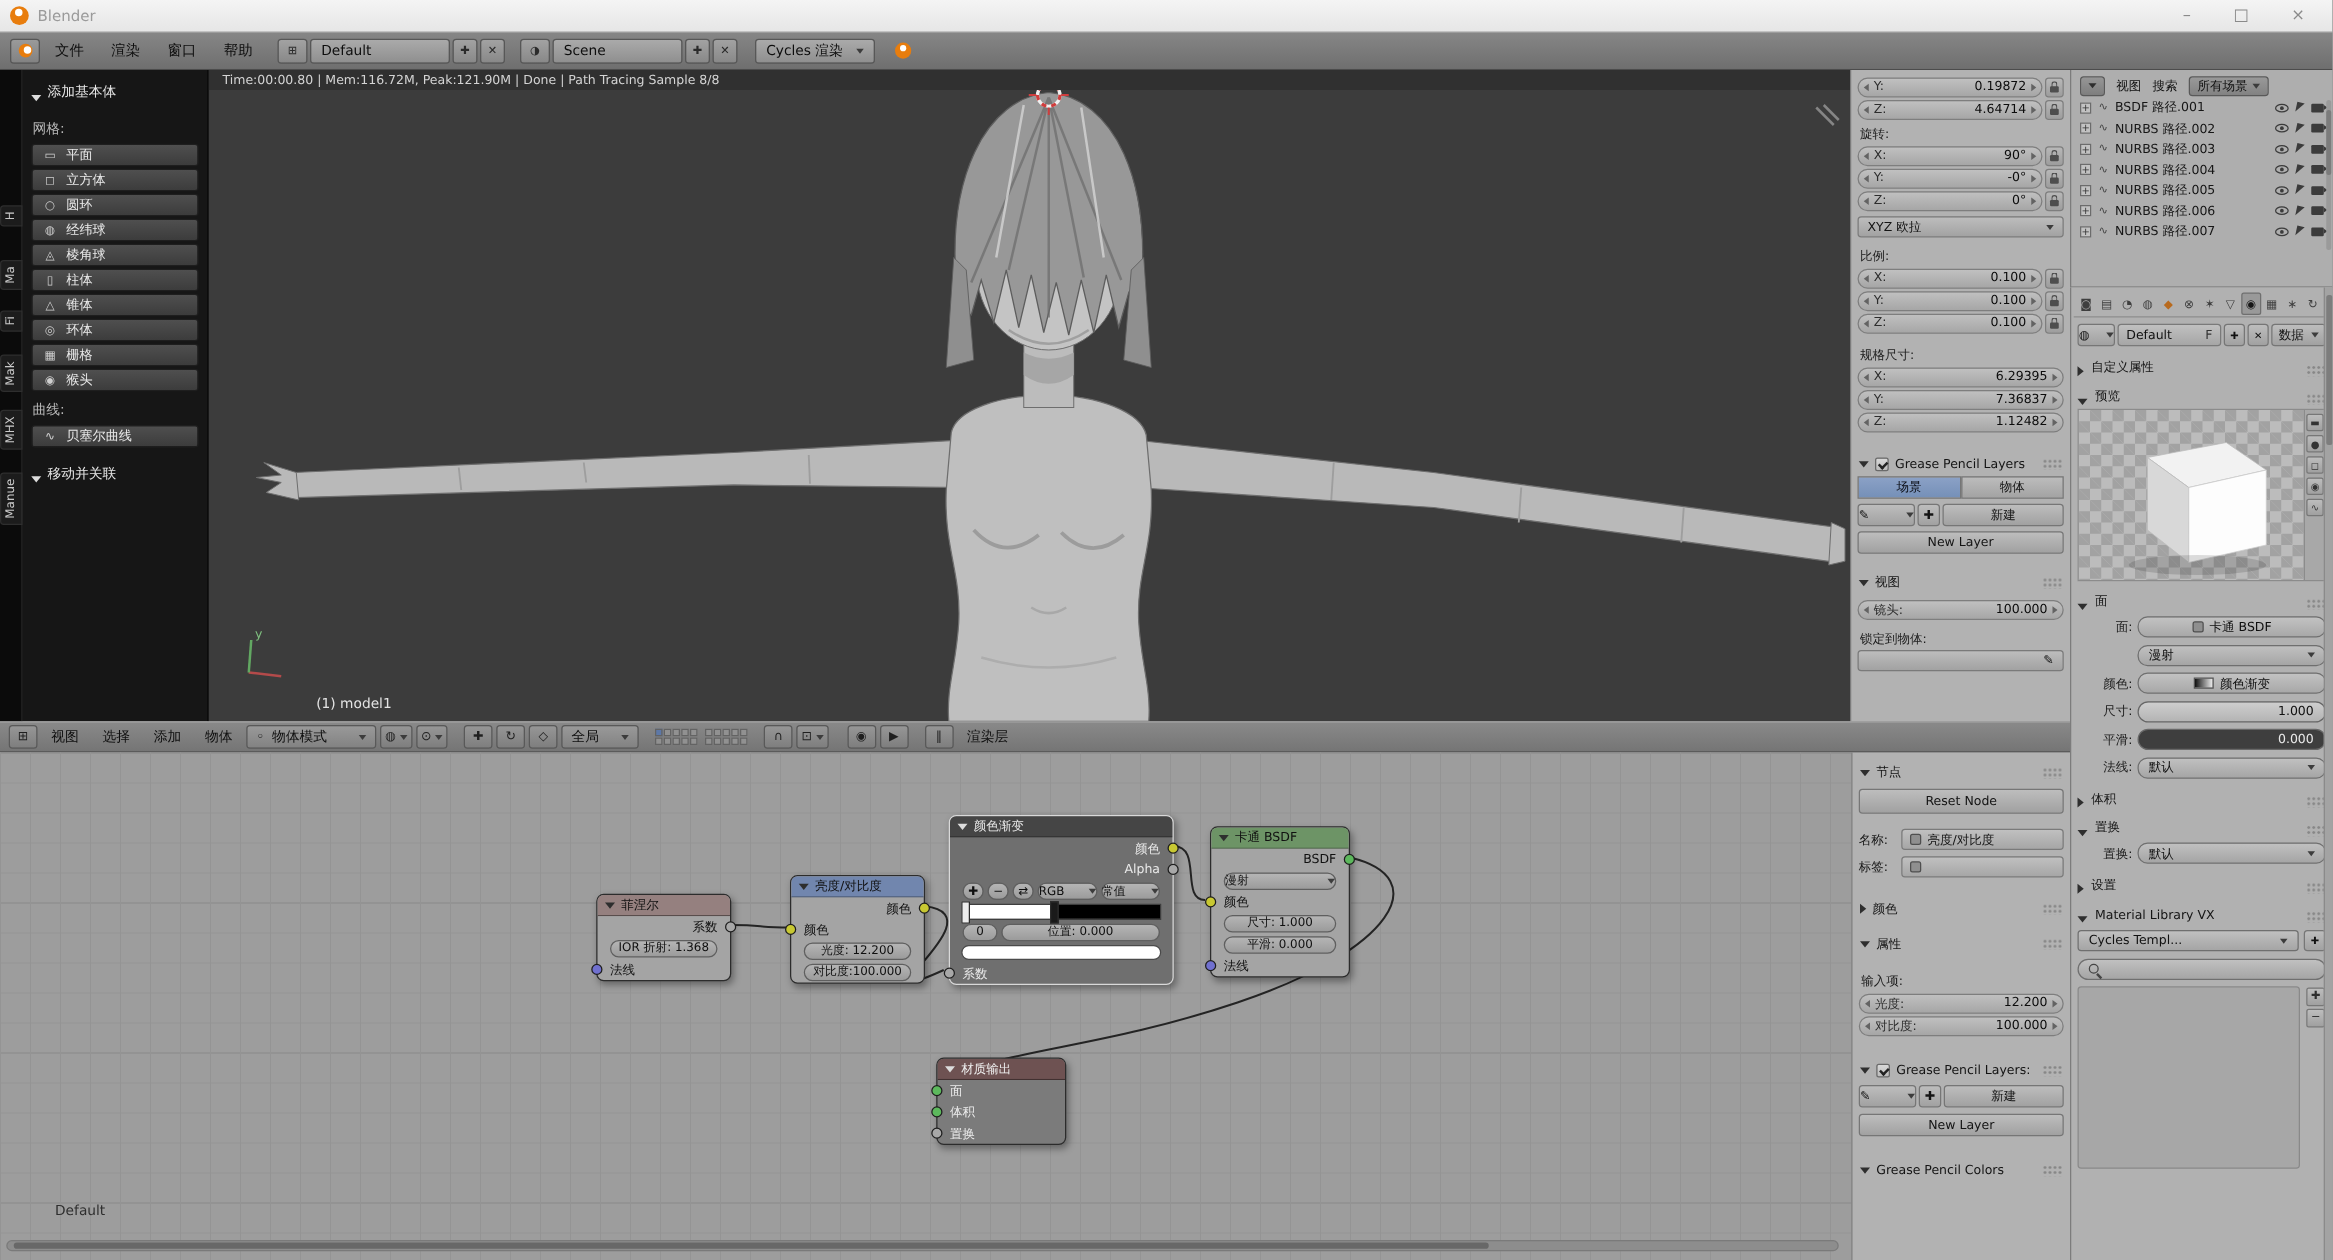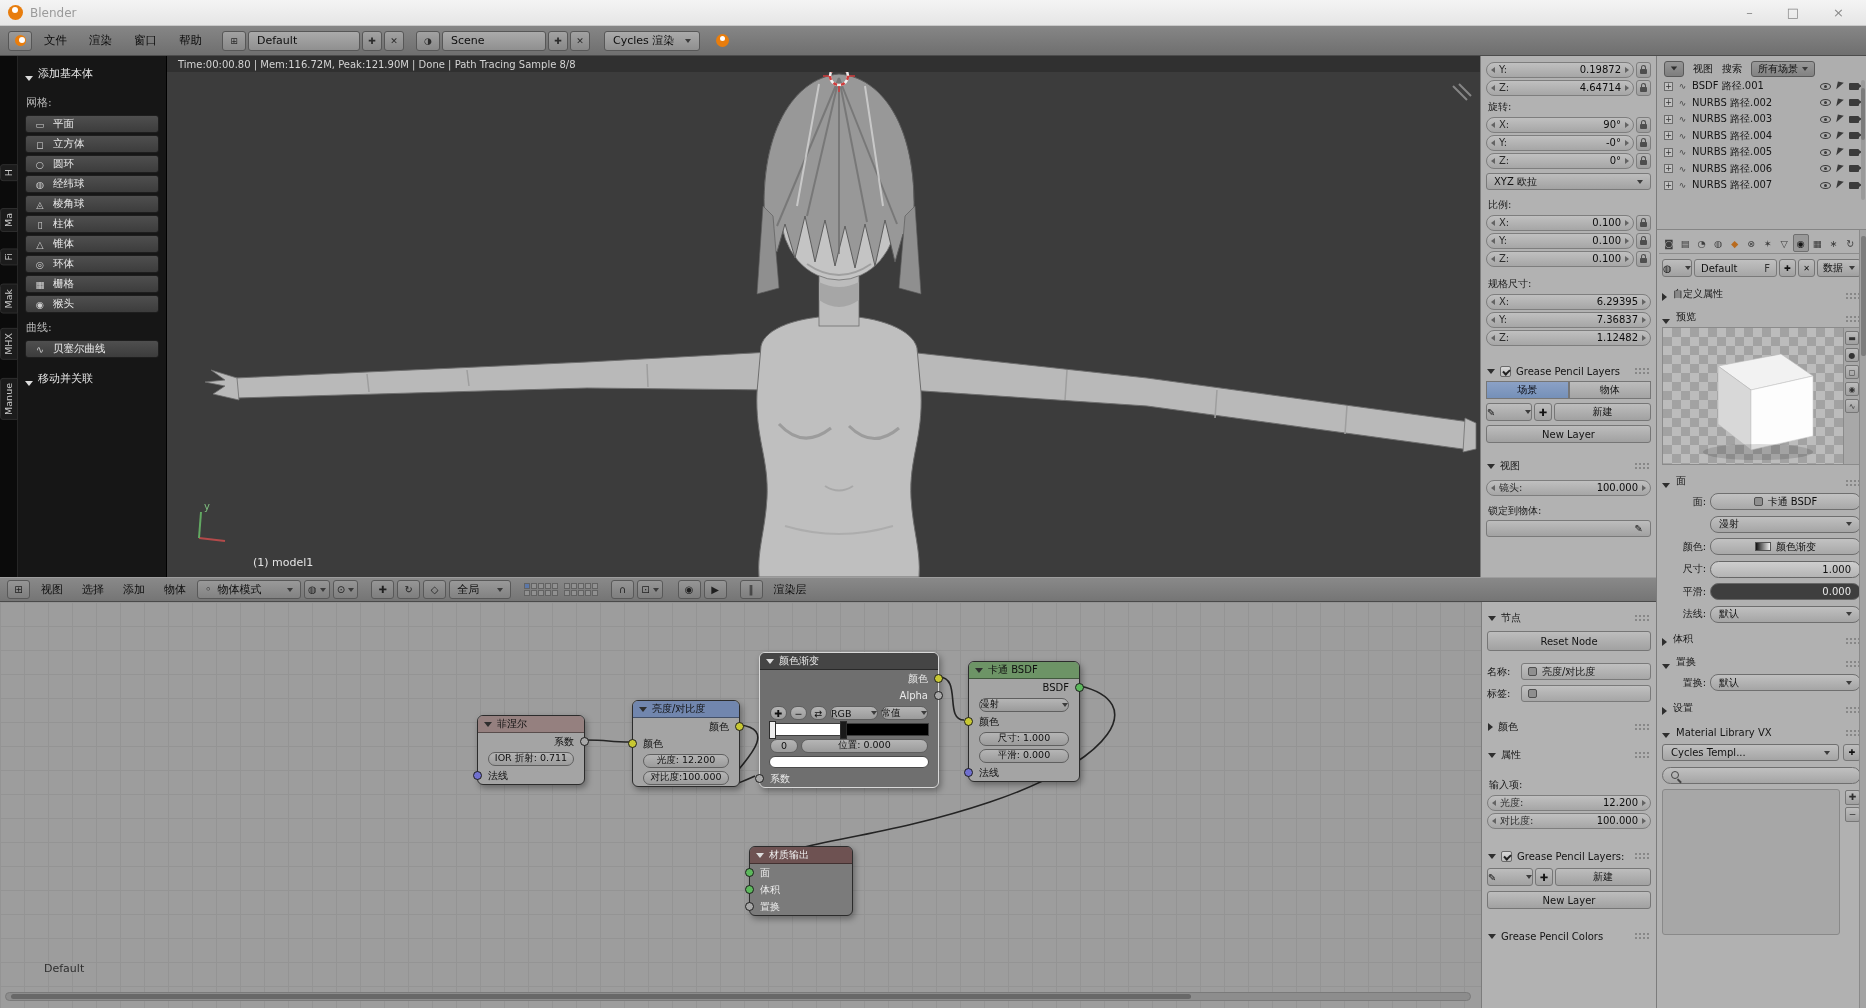--- a/index.html
+++ b/index.html
@@ -735,21 +735,21 @@
   <div class="node" style="left:477px;top:113px;width:108px">
     <div class="node-h" style="background:#95807f">
         <span class="tri"></span>
         <span>菲涅尔</span>
       </div>
     <div class="nrow right">
         <span>系数</span>
         <span class="sock out s-gray"></span>
       </div>
     <div class="nrow">
-        <div class="nbtn">IOR 折射: 0.711</div>
+        <div class="nbtn">IOR 折射: 1.368</div>
       </div>
     <div class="nrow">
         <span class="sock in s-blue"></span>
         <span>法线</span>
       </div>
   </div>
 
   <div class="node" style="left:632px;top:98px;width:108px">
     <div class="node-h" style="background:#7186ae">
         <span class="tri"></span>

